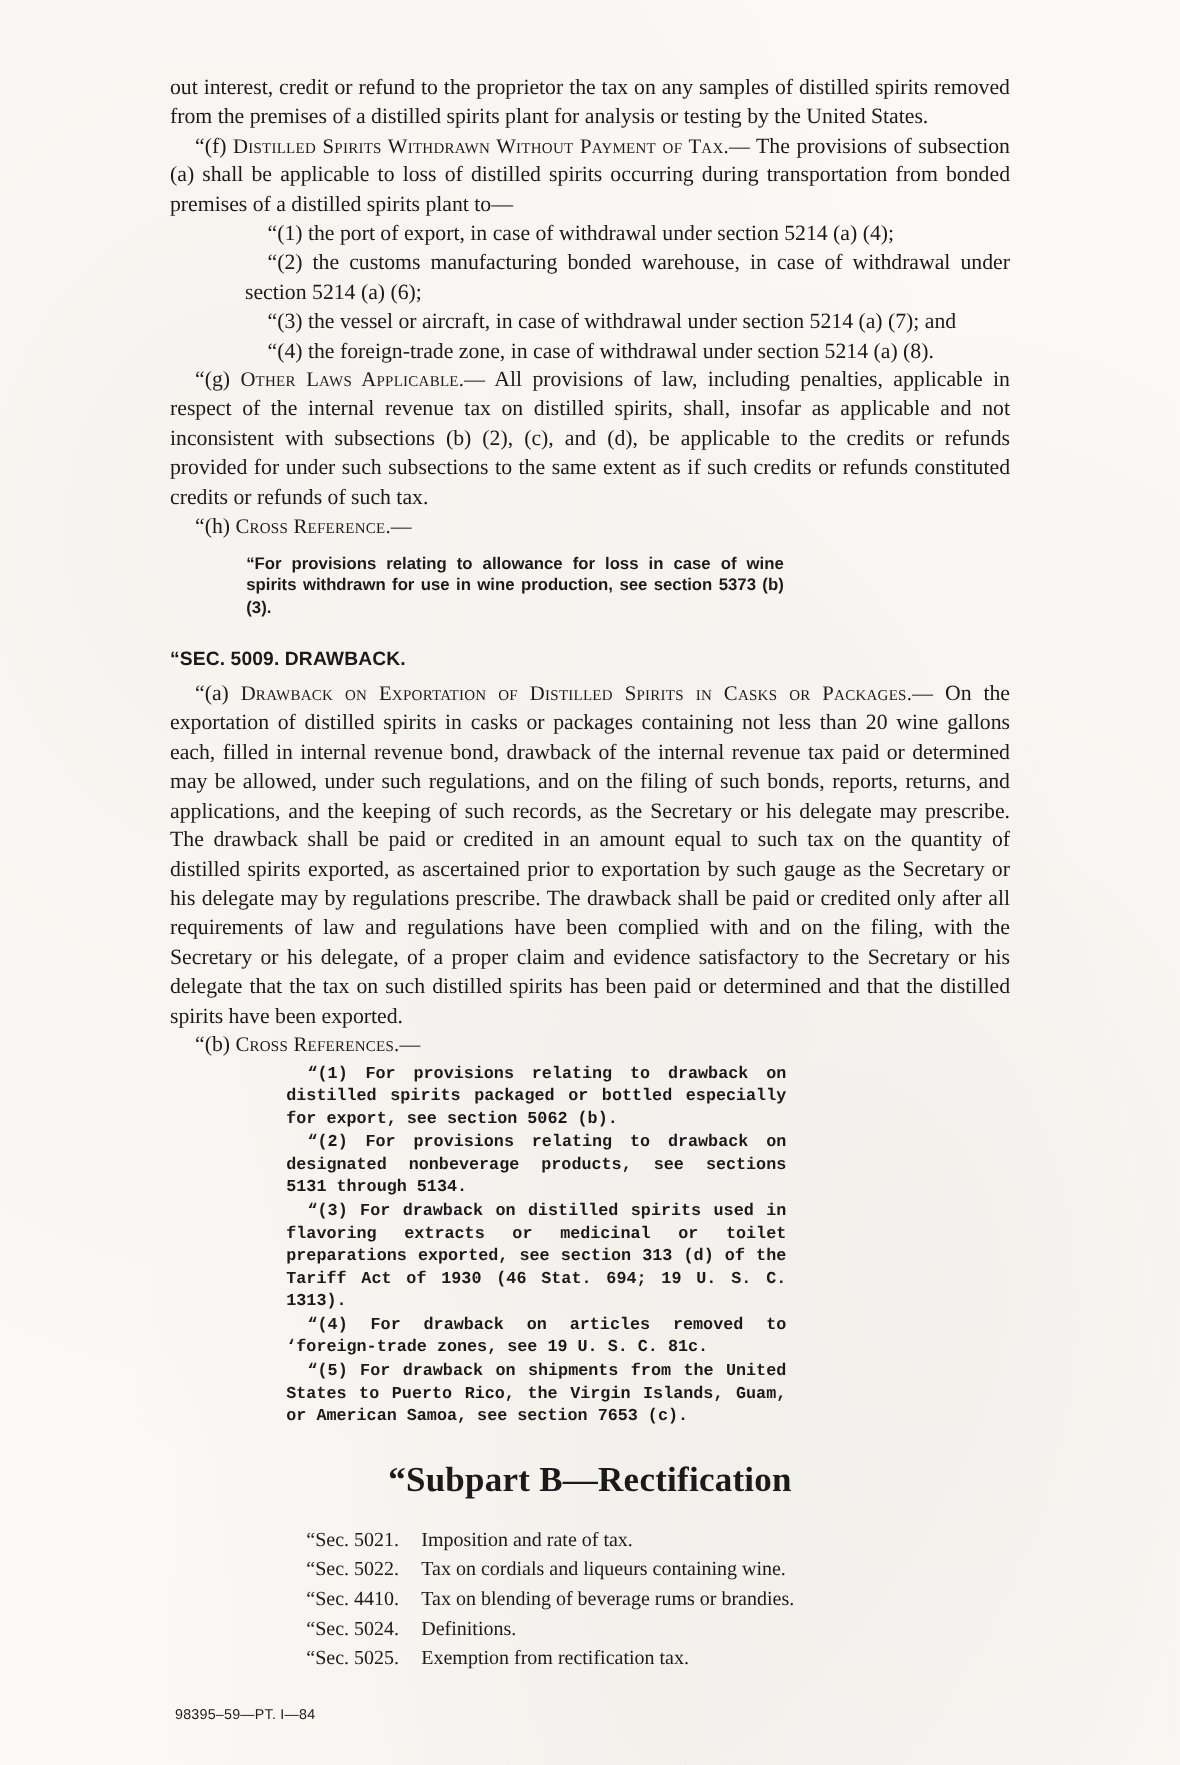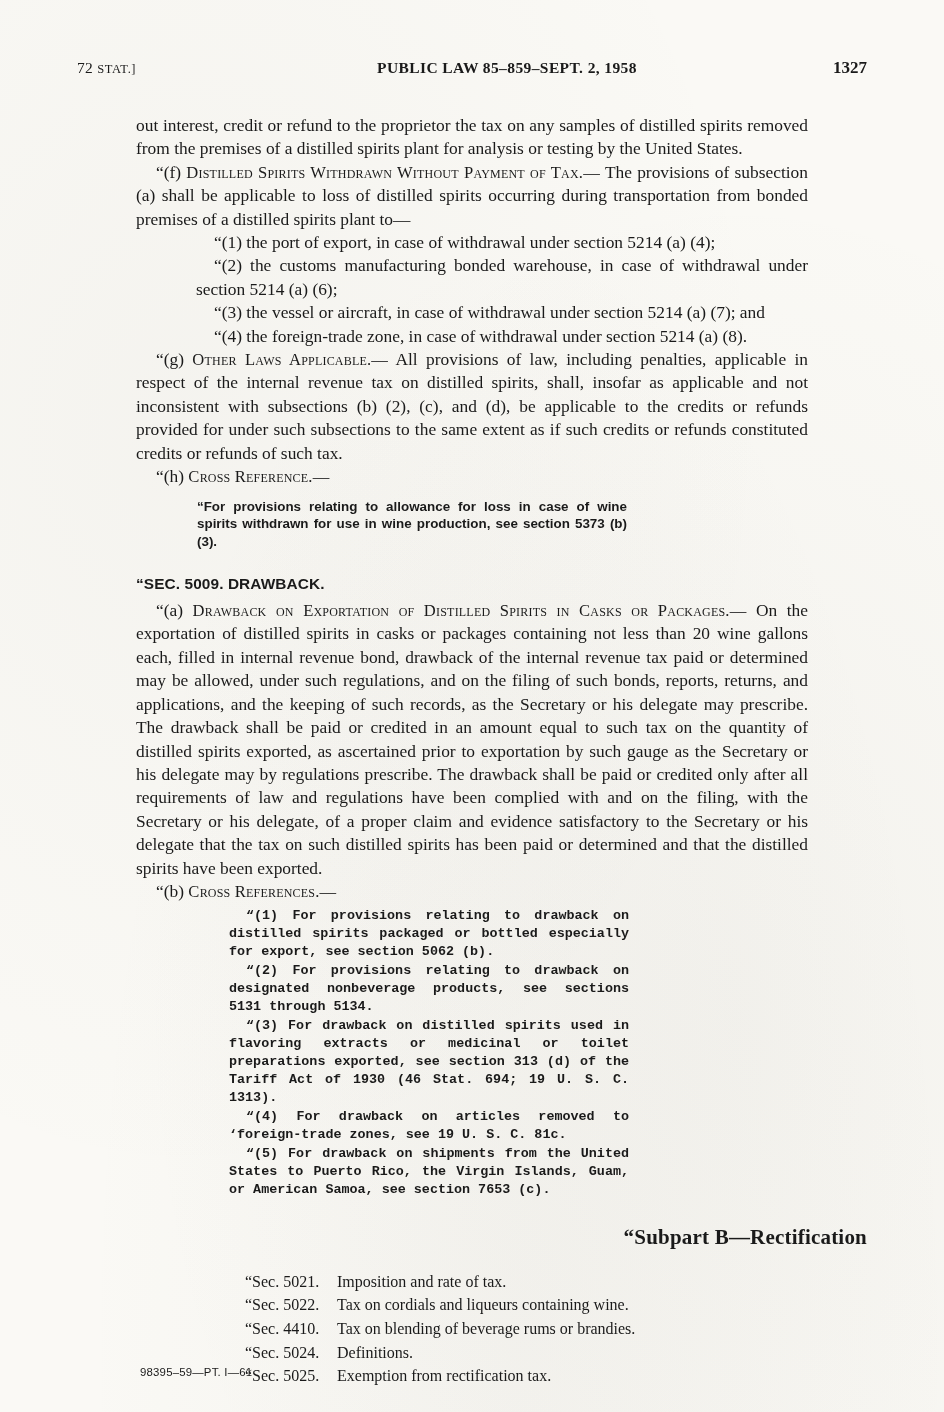--- a/index.html
+++ b/index.html
@@ -119,22 +119,22 @@
   
   .sec-head {
     font-family: "Liberation Sans", sans-serif;
     font-weight: bold;
     font-size: 15.4px;
     margin: 11px 0 4px 0;
     letter-spacing: 0.1px;
   }
   
   .subpart {
-    text-align: right;
-    font-size: 21px;
+    text-align: center;
+    font-size: 28px;
     font-weight: bold;
     margin: 26px 0 20px 0;
     letter-spacing: 0.2px;
   }
   
   .toc {
     margin: 4px 0 0 168px;
     font-size: 16px;
     line-height: 1.48;
   }
@@ -156,28 +156,20 @@
   }
 </style>
 </head>
 <body>
 
 <div class="page">
   <div class="noise"></div>
 
   <div class="content">
 
-    <div class="runhead">
-      <div class="stat">
-        <span>72</span>
-        <span class="sc">STAT.]</span>
-      </div>
-      <div class="center">PUBLIC LAW 85–859–SEPT. 2, 1958</div>
-      <div class="pageno">1327</div>
-    </div>
 
     <div class="body">
 
       <p class="p-first">out interest, credit or refund to the proprietor the tax on any samples of distilled spirits removed from the premises of a distilled spirits plant for analysis or testing by the United States.</p>
 
       <p class="indent1">
         <span>“(f)</span>
         <span class="sc">Distilled Spirits Withdrawn Without Payment of Tax.—</span>
         <span>The provisions of subsection (a) shall be applicable to loss of distilled spirits occurring during transportation from bonded premises of a distilled spirits plant to—</span>
       </p>
@@ -239,14 +231,14 @@
       <div class="row">
         <span class="num">“Sec. 5024.</span><span>Definitions.</span>
       </div>
       <div class="row">
         <span class="num">“Sec. 5025.</span><span>Exemption from rectification tax.</span>
       </div>
     </div>
 
   </div>
 
-  <div class="footer">98395–59—PT. I—61</div>
+  <div class="footer">98395–59—PT. I—84</div>
 </div>
 
 </body></html>

